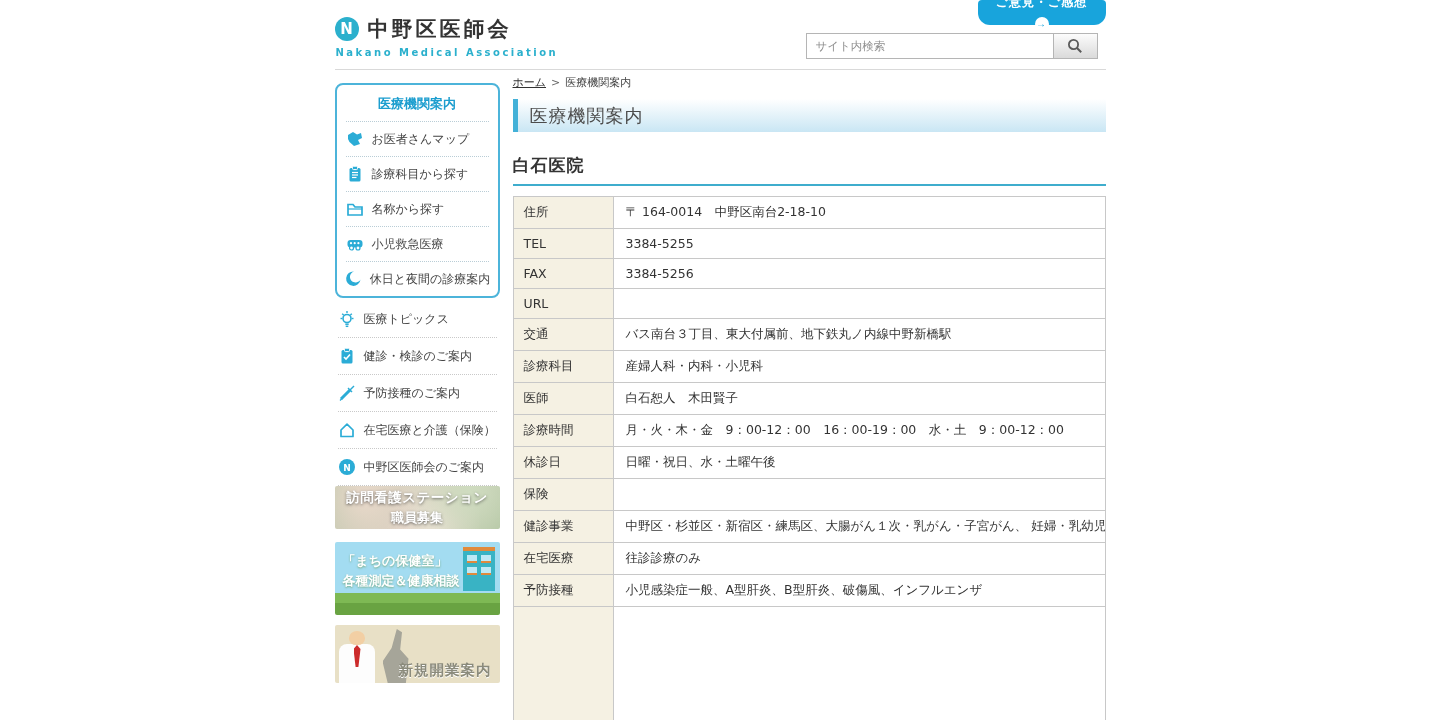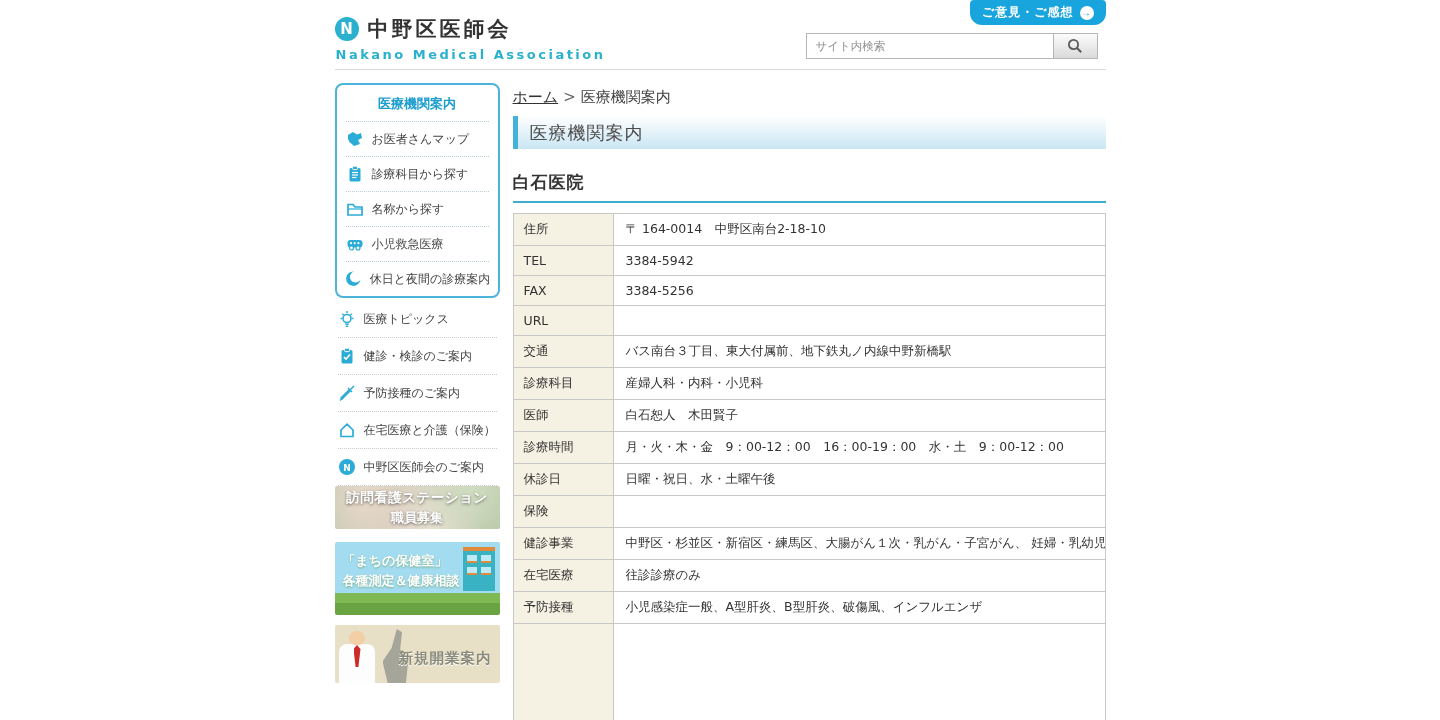--- a/index.html
+++ b/index.html
@@ -7,26 +7,26 @@
               font-family:"DejaVu Sans","Liberation Sans",sans-serif; color:#333; }
   .container { width:771px; margin:0 auto; position:relative; }
 
   
   .header { position:relative; height:70px; border-bottom:1px solid #d9d9d9; }
   .logo { position:absolute; left:0; top:15px; cursor:pointer; }
   .logo-row { display:flex; align-items:center; gap:9px; }
   .logo-circle { width:24px; height:24px; border-radius:50%; background:#2bb0cd; color:#fff;
                  font-weight:bold; font-size:15px; line-height:24px; text-align:center; }
   .logo-title { font-size:21px; font-weight:bold; color:#333; letter-spacing:3px;text-align:right; }
-  .logo-sub { font-size:13px; color:#2bb0cd; font-weight:bold; letter-spacing:2.5px; margin:4px 0 16px 1px; }
+  .logo-sub { font-size:10px; color:#2bb0cd; font-weight:bold; letter-spacing:2.5px; margin:4px 0 16px 1px; }
 
   .feedback-btn { position:absolute; right:0; top:0; min-width:128px; height:25px; background:#18a4dc;
                   color:#fff; font-size:12px; font-weight:bold; border:none; cursor:pointer;
                   border-radius:4px 4px 12px 12px; display:flex; align-items:center;
-                  justify-content:center; gap:6px; padding:0 12px; letter-spacing:1px; }
+                  justify-content:center; gap:6px; padding:0 12px; letter-spacing:1px;flex-direction:column; }
   .arrow-circle { width:14px; height:14px; background:#fff; border-radius:50%; color:#18a4dc;
                   font-size:10px; line-height:14px; text-align:center; font-weight:bold; flex:none; }
 
   .search-bar { position:absolute; right:8px; top:33px; width:292px; height:26px;
                 border:1px solid #b5b5b5; display:flex; background:#fff; }
   .search-input { flex:1; border:none; outline:none; padding:0 9px; font-size:11.5px; color:#333;
                   font-family:inherit; }
   .search-input::placeholder { color:#8f8f8f; }
   .search-btn { width:44px; background:linear-gradient(#fcfcfc,#dadada); border:none;
                 border-left:1px solid #b5b5b5; cursor:pointer; display:flex;
@@ -77,25 +77,25 @@
 
   .banner-kaigyo { height:58px; margin-top:10px; background:#e8e0c6; }
   .doc-head { position:absolute; left:14px; top:6px; width:16px; height:14px; background:#f2cfa4;
     border-radius:50% 50% 45% 45%; }
   .doc-body { position:absolute; left:4px; top:19px; width:36px; height:42px; background:#fdfdfd;
     border-radius:8px 8px 0 0; }
   .doc-tie { position:absolute; left:19px; top:20px; width:7px; height:22px; background:#cc2b2b;
     clip-path:polygon(50% 0,100% 18%,70% 100%,30% 100%,0 18%); }
   .doc-hand { position:absolute; left:48px; top:4px; width:26px; height:54px; background:#9a9a90;
     clip-path:polygon(55% 0,75% 6%,68% 38%,100% 55%,90% 100%,20% 100%,0 60%,35% 35%); opacity:.85; }
-  .banner-kaigyo .btxt { position:absolute; right:8px; top:24px; color:#8b8b7c; font-weight:bold;
+  .banner-kaigyo .btxt { position:absolute; right:8px; top:36px; color:#8b8b7c; font-weight:bold;
     font-size:14.5px; letter-spacing:1px; text-shadow:0 1px 0 #fff; }
 
   
-  .breadcrumb { font-size:15px; color:#444; margin-top:18px; }
+  .breadcrumb { font-size:11px; color:#444; margin-top:5px; }
   .breadcrumb a { color:#333; text-decoration:underline; cursor:pointer; }
   .breadcrumb .sep { margin:0 5px; color:#666; }
 
   .page-title { margin-top:9px; height:33px; line-height:33px;
     background:linear-gradient(#ffffff,#c9e6f4); border-left:5px solid #43b1d8;
     font-size:18px; color:#4c4c4c; padding-left:12px; letter-spacing:1px; font-weight:normal; }
 
   .clinic-name { margin-top:22px; font-size:17px; font-weight:bold; color:#333;
     padding-bottom:7px; border-bottom:2px solid #3fadcd; letter-spacing:1px; }
 
@@ -272,21 +272,21 @@
       <h2 class="clinic-name">白石医院</h2>
 
       <table class="info">
         <tbody>
           <tr>
             <th>住所</th>
             <td>〒 164-0014　中野区南台2-18-10</td>
           </tr>
           <tr>
             <th>TEL</th>
-            <td>3384-5942</td>
+            <td>3384-5255</td>
           </tr>
           <tr>
             <th>FAX</th>
             <td>3384-5256</td>
           </tr>
           <tr>
             <th>URL</th>
             <td></td>
           </tr>
           <tr>

